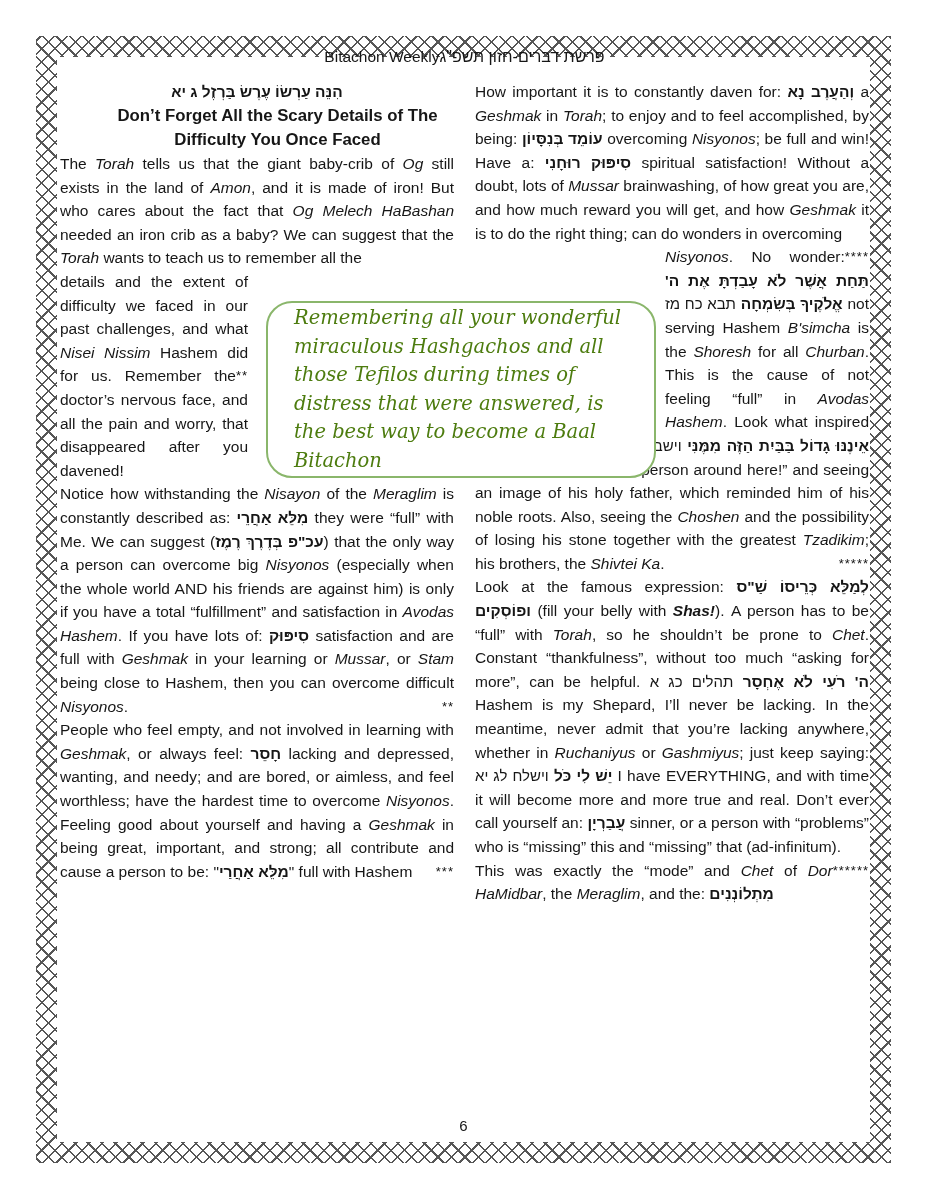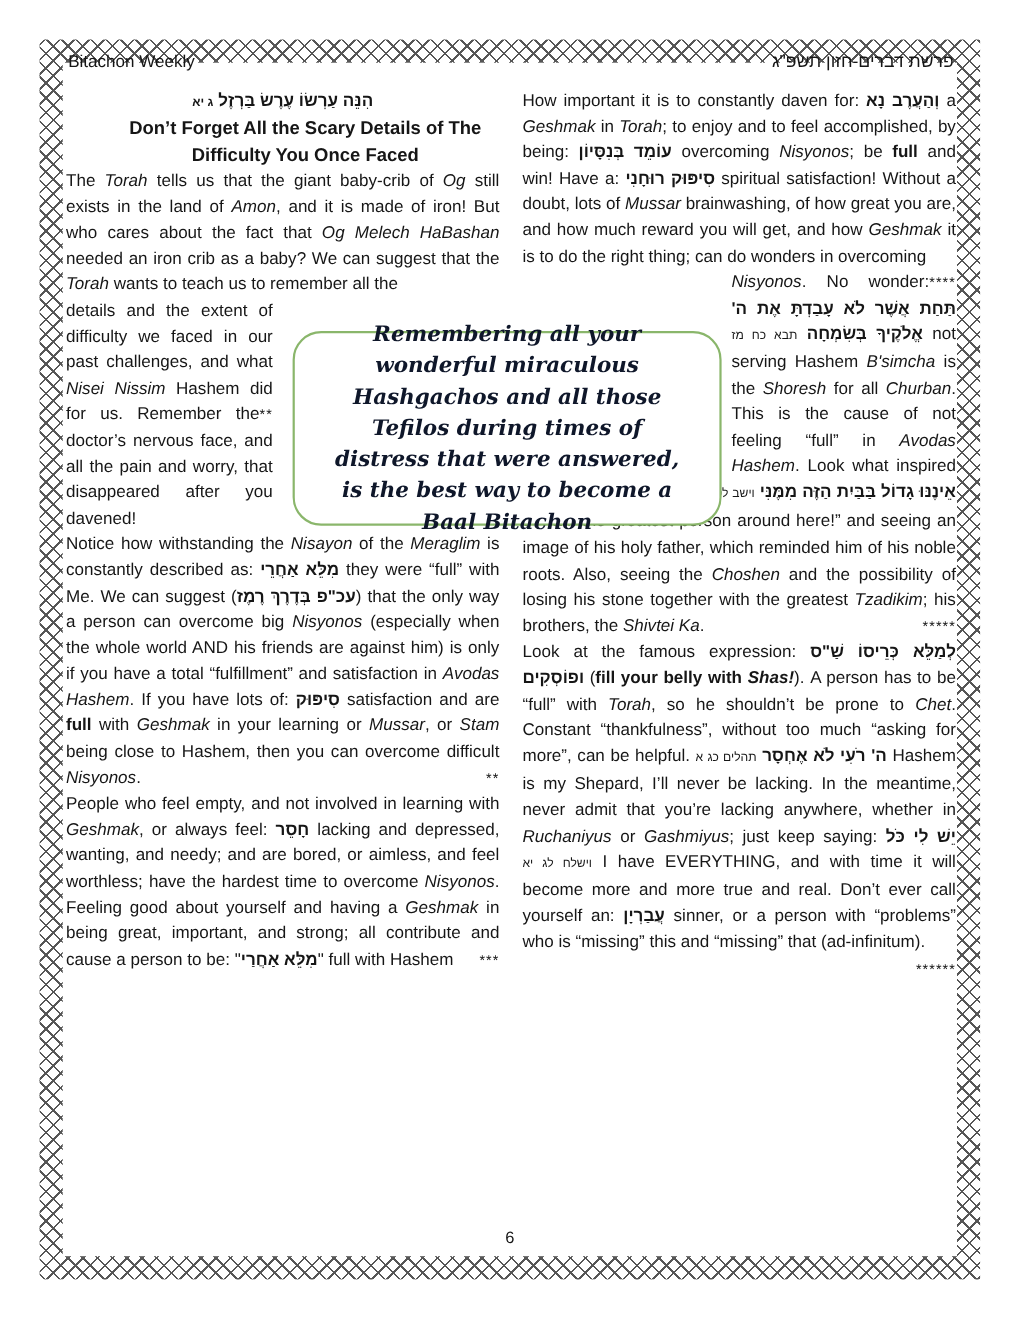--- a/index.html
+++ b/index.html
@@ -10,49 +10,49 @@
   
   .lattice{
     position:absolute;left:36px;top:36px;right:36px;bottom:37px;
     background:
       repeating-linear-gradient(45deg, transparent 0 2.7px, #565656 2.7px 4.3px, transparent 4.3px 9.5px),
       repeating-linear-gradient(135deg, transparent 0 2.7px, #565656 2.7px 4.3px, transparent 4.3px 9.5px);
   }
   .lattice-inner{position:absolute;left:21px;top:21px;right:21px;bottom:21px;background:#ffffff;}
   
   .content{position:absolute;left:60px;top:48px;right:58px;bottom:58px;}
-  .header{display:flex;justify-content:space-between;align-items:baseline;padding:0 2px 14px 2px;}
+  .header{display:flex;justify-content:center;align-items:baseline;padding:0 2px 14px 2px;}
   .masthead{font-size:15.5px;}
   .parsha{font-size:16px;direction:rtl;}
   .cols{display:flex;gap:21px;}
   .col{flex:1 1 0;font-size:15.5px;line-height:23.6px;text-align:justify;}
   .he-title{text-align:center;font-weight:bold;font-size:16px;line-height:24px;direction:rtl;}
   .en-title{text-align:center;font-weight:bold;font-size:16.8px;line-height:24px;text-align:center;margin-left:41px;}
   .para{margin:0;}
   
   .seg-p{}
   .seg-i{font-style:italic;margin-top:17px;}
-  .seg-b{font-weight:bold;}
+  .seg-b{font-weight:normal;}
   .seg-bi{font-weight:bold;font-style:italic;}
   .seg-he{font-weight:bold;font-size:15.5px;}
-  .seg-hes{font-size:11px;}
+  .seg-hes{font-size:15px;}
   .seg-st{float:right;font-size:13px;letter-spacing:1px;}
   
   .spacer-right{float:right;width:196px;height:182px;margin:0 0 4px 10px;}
   .spacer-left{float:left;width:180px;height:170px;margin:0 10px 4px 0;}
   
   .pullquote{
     position:absolute;left:266px;top:301px;width:390px;height:177px;
     background:#ffffff;border:2px solid #8ab66b;border-radius:26px;
     display:flex;align-items:center;justify-content:center;z-index:5;
     padding:6px 26px;box-sizing:border-box;
   }
   .pullquote-text{
     font-family:"DejaVu Serif",serif;font-style:italic;
-    font-size:19.5px;line-height:28.5px;text-align:center;color:#0f172a;font-weight:bold;
+    font-size:19.5px;line-height:28.5px;text-align:left;color:#4d7c0f;
   }
   .footer{position:absolute;left:0;right:0;bottom:66px;text-align:center;font-size:15px;}
 </style>
 </head>
 <body>
 
 <div class="lattice">
   <div class="lattice-inner"></div>
 </div>
 
@@ -71,20 +71,21 @@
       <p class="para"><span class="seg-p">The </span><span class="seg-i">Torah</span><span class="seg-p"> tells us that the giant baby-crib of </span><span class="seg-i">Og</span><span class="seg-p"> still exists in the land of </span><span class="seg-i">Amon</span><span class="seg-p">, and it is made of iron! But who cares about the fact that </span><span class="seg-i">Og Melech HaBashan</span><span class="seg-p"> needed an iron crib as a baby? We can suggest that the </span><span class="seg-i">Torah</span><span class="seg-p"> wants to teach us to remember all the</span></p>
       <p class="para"><span class="spacer-right"></span><span><span class="seg-p">details and the extent of difficulty we faced in our past challenges, and what </span><span class="seg-i">Nisei Nissim</span><span class="seg-p"> Hashem did for us. </span><span class="seg-st">**</span><span class="seg-p">Remember the doctor’s nervous face, and all the pain and worry, that disappeared after you davened!</span></span></p>
       <p class="para"><span class="seg-p">Notice how withstanding the </span><span class="seg-i">Nisayon</span><span class="seg-p"> of the </span><span class="seg-i">Meraglim</span><span class="seg-p"> is constantly described as: </span><span class="seg-he">מִלֵּא אַחֲרֵי</span><span class="seg-p"> they were “full” with Me. We can suggest (</span><span class="seg-he">עכ"פ בְּדֶרֶךְ רֶמֶז</span><span class="seg-p">) that the only way a person can overcome big </span><span class="seg-i">Nisyonos</span><span class="seg-p"> (especially when the whole world AND his friends are against him) is only if you have a total “fulfillment” and satisfaction in </span><span class="seg-i">Avodas Hashem</span><span class="seg-p">. If you have lots of: </span><span class="seg-he">סִיפּוּק</span><span class="seg-p"> satisfaction and are </span><span class="seg-b">full</span><span class="seg-p"> with </span><span class="seg-i">Geshmak</span><span class="seg-p"> in your learning or </span><span class="seg-i">Mussar</span><span class="seg-p">, or </span><span class="seg-i">Stam</span><span class="seg-p"> being close to Hashem, then you can overcome difficult </span><span class="seg-i">Nisyonos</span><span class="seg-p">. </span><span class="seg-st">**</span></p>
       <p class="para"><span class="seg-p">People who feel empty, and not involved in learning with </span><span class="seg-i">Geshmak</span><span class="seg-p">, or always feel: </span><span class="seg-he">חָסֵר</span><span class="seg-p"> lacking and depressed, wanting, and needy; and are bored, or aimless, and feel worthless; have the hardest time to overcome </span><span class="seg-i">Nisyonos</span><span class="seg-p">. Feeling good about yourself and having a </span><span class="seg-i">Geshmak</span><span class="seg-p"> in being great, important, and strong; all contribute and cause a person to be: "</span><span class="seg-he">מִלֵּא אַחֲרַי</span><span class="seg-p">" full with Hashem </span><span class="seg-st">***</span></p>
     </div>
 
     <div class="col">
       <p class="para"><span class="seg-p">How important it is to constantly daven for: </span><span class="seg-he">וְהַעֲרֶב נָא</span><span class="seg-p"> a </span><span class="seg-i">Geshmak</span><span class="seg-p"> in </span><span class="seg-i">Torah</span><span class="seg-p">; to enjoy and to feel accomplished, by being: </span><span class="seg-he">עוֹמֵד בְּנִסָּיוֹן</span><span class="seg-p"> overcoming </span><span class="seg-i">Nisyonos</span><span class="seg-p">; be </span><span class="seg-b">full</span><span class="seg-p"> and win! Have a: </span><span class="seg-he">סִיפּוּק רוּחָנִי</span><span class="seg-p"> spiritual satisfaction! Without a doubt, lots of </span><span class="seg-i">Mussar</span><span class="seg-p"> brainwashing, of how great you are, and how much reward you will get, and how </span><span class="seg-i">Geshmak</span><span class="seg-p"> it is to do the right thing; can do wonders in overcoming</span></p>
       <p class="para"><span class="spacer-left"></span><span><span class="seg-i">Nisyonos</span><span class="seg-p">. </span><span class="seg-st">****</span><span class="seg-p">No wonder: </span><span class="seg-he">תַּחַת אֲשֶׁר לֹא עָבַדְתָּ אֶת ה' אֱלֹקֶיךָ בְּשִׂמְחָה</span><span class="seg-p"> </span><span class="seg-hes">תבא כח מז</span><span class="seg-p"> not serving Hashem </span><span class="seg-i">B'simcha</span><span class="seg-p"> is the </span><span class="seg-i">Shoresh</span><span class="seg-p"> for all </span><span class="seg-i">Churban</span><span class="seg-p">. This is the cause of not feeling “full” in </span><span class="seg-i">Avodas Hashem</span><span class="seg-p">. Look what inspired </span><span class="seg-i">Yosef</span><span class="seg-p"> to refrain from sin: </span><span class="seg-he">אֵינֶנּוּ גָדוֹל בַּבַּיִת הַזֶּה מִמֶּנִּי</span><span class="seg-p"> </span><span class="seg-hes">וישב לט ט</span><span class="seg-p"> “I am the greatest person around here!” and seeing an image of his holy father, which reminded him of his noble roots. Also, seeing the </span><span class="seg-i">Choshen</span><span class="seg-p"> and the possibility of losing his stone together with the greatest </span><span class="seg-i">Tzadikim</span><span class="seg-p">; his brothers, the </span><span class="seg-i">Shivtei Ka</span><span class="seg-p">. </span><span class="seg-st">*****</span></span></p>
       <p class="para"><span class="seg-p">Look at the famous expression: </span><span class="seg-he">לְמַלֵּא כְּרֵיסוֹ שַׁ"ס ופוֹסְקִים</span><span class="seg-p"> (</span><span class="seg-b">fill your belly with </span><span class="seg-bi">Shas!</span><span class="seg-p">). A person has to be “full” with </span><span class="seg-i">Torah</span><span class="seg-p">, so he shouldn’t be prone to </span><span class="seg-i">Chet</span><span class="seg-p">. Constant “thankfulness”, without too much “asking for more”, can be helpful. </span><span class="seg-he">ה' רֹעִי לֹא אֶחְסָר</span><span class="seg-p"> </span><span class="seg-hes">תהלים כג א</span><span class="seg-p"> Hashem is my Shepard, I’ll never be lacking. In the meantime, never admit that you’re lacking anywhere, whether in </span><span class="seg-i">Ruchaniyus</span><span class="seg-p"> or </span><span class="seg-i">Gashmiyus</span><span class="seg-p">; just keep saying: </span><span class="seg-he">יֵשׁ לִי כֹּל</span><span class="seg-p"> </span><span class="seg-hes">וישלח לג יא</span><span class="seg-p"> I have EVERYTHING, and with time it will become more and more true and real. Don’t ever call yourself an: </span><span class="seg-he">עֲבַרְיָן</span><span class="seg-p"> sinner, or a person with “problems” who is “missing” this and “missing” that (ad-infinitum). </span><span class="seg-st">******</span></p>
+      <p class="para"><span class="seg-p">This was exactly the “mode” and </span><span class="seg-i">Chet</span><span class="seg-p"> of </span><span class="seg-i">Dor HaMidbar</span><span class="seg-p">, the </span><span class="seg-i">Meraglim</span><span class="seg-p">, and the: </span><span class="seg-he">מִתְלוֹנְנִים</span></p>
     </div>
 
   </div>
 </div>
 
 <div class="pullquote" style="border-color: rgb(138, 182, 107);">
   <div class="pullquote-text">Remembering all your wonderful miraculous Hashgachos and all those Tefilos during times of distress that were answered, is the best way to become a Baal Bitachon</div>
 </div>
 
 <div class="footer">

